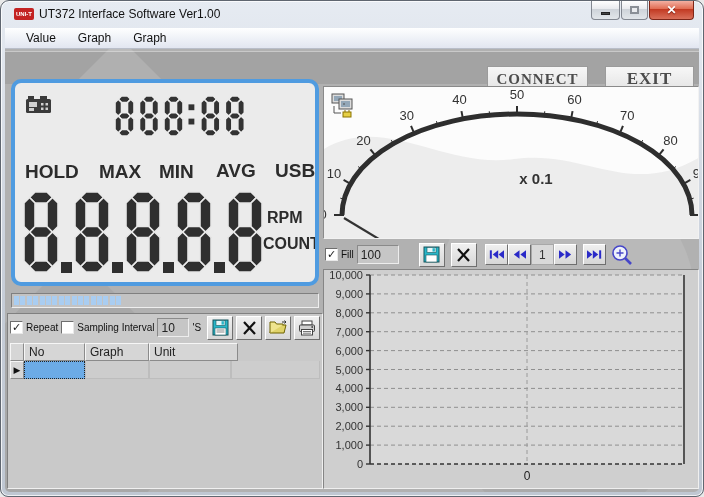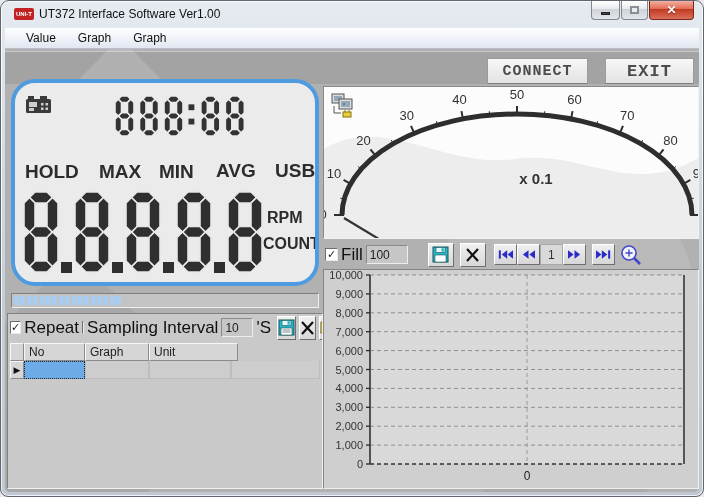--- a/index.html
+++ b/index.html
@@ -29,44 +29,44 @@
     background:linear-gradient(#feffff,#eef1f7 55%,#e2e6f0); border-bottom:1px solid #b9bec9;
     display:flex; align-items:center; padding-left:10px; }
   .menu-item { font-size:12px; color:#111; padding:2px 11px; }
 
   
   .client { position:absolute; left:4px; right:4px; top:48px; bottom:4px; background:#b1b1b1;
     border-radius:0 0 5px 5px; overflow:hidden; }
   .strip { position:absolute; left:0; right:0; top:2px; height:33px; background:#a3a3a3; border-top:1px solid #c9c9c9; }
   .wm { position:absolute; pointer-events:none; }
 
-  .hdr-btn { position:absolute; top:9px; height:26px; background:linear-gradient(#f7f7f7,#e3e3e3);
+  .hdr-btn { position:absolute; top:17px; height:26px; background:linear-gradient(#f7f7f7,#e3e3e3);
     border:1px solid #9b9b9b; border-bottom-color:#7f7f7f; color:#4c4c4c; font-weight:bold; font-size:15px;
-    font-family:Liberation Mono, monospace; letter-spacing:1px; cursor:default; }
+    font-family:Liberation Serif, serif; letter-spacing:1px; cursor:default; }
   #connect-btn { left:482px; width:101px; }
   #exit-btn { left:600px; width:89px; font-size:17px; }
 
   
   .lcd { position:absolute; left:6px; top:30px; width:308px; height:207px; background:#ebebeb;
-    border:4px solid #4f9be0; border-radius:24px; overflow:hidden; }
+    border:4px solid #4f9be0; border-radius:10px; overflow:hidden; }
   .lcd-flag { position:absolute; font-weight:bold; color:#2c2c2c; font-size:19px; letter-spacing:0; }
   .lcd-unit { position:absolute; font-weight:bold; color:#2c2c2c; font-size:16px; }
 
   
   .progress { position:absolute; left:6px; top:244px; width:308px; height:15px; background:#c3c3c3;
     border:1px solid; border-color:#7f7f7f #eeeeee #eeeeee #7f7f7f; padding:2px 2px; display:flex; }
   .pblock { width:5px; height:100%; background:#a9cdf1; margin-right:1.4px; }
 
   
   .left-panel { position:absolute; left:2px; top:264px; width:316px; height:176px; background:#c9c9c9;
     border:1px solid; border-color:#808080 #f0f0f0 #f0f0f0 #808080; overflow:hidden; }
   .rec-toolbar { position:absolute; left:0; top:0; right:0; height:27px; display:flex; align-items:center; padding:0 2px; }
   .cb { width:13px; height:13px; background:#fff; border:1px solid; border-color:#6e6e6e #e9e9e9 #e9e9e9 #6e6e6e;
     font-family:"DejaVu Sans",sans-serif; font-size:11px; font-weight:bold; color:#1a1a1a; line-height:11px; text-align:center; }
-  .tb-label { font-size:17px; color:#111; margin:0 3px; white-space:nowrap; }
+  .tb-label { font-size:10px; color:#111; margin:0 3px; white-space:nowrap; }
   .tb-input { height:19px; border:1px solid; border-color:#8a8a8a #ededed #ededed #8a8a8a; background:#c6c6c6;
     font-size:12px; color:#222; padding:0 3px; font-family:"Liberation Sans",sans-serif; }
   .ibtn { width:26px; height:24px; margin-left:3px; background:linear-gradient(#f0f0f0,#d7d7d7);
     border:1px solid; border-color:#ffffff #6f6f6f #6f6f6f #ffffff; display:flex; align-items:center; justify-content:center; }
 
   
   .grid-table { position:absolute; left:2px; top:29px; width:310px; }
   .trow { display:flex; height:18px; }
   .hcell { background:#d6d6d6; border:1px solid; border-color:#f6f6f6 #8b8b8b #8b8b8b #f6f6f6;
     font-size:12px; color:#222; padding:1px 4px; }

